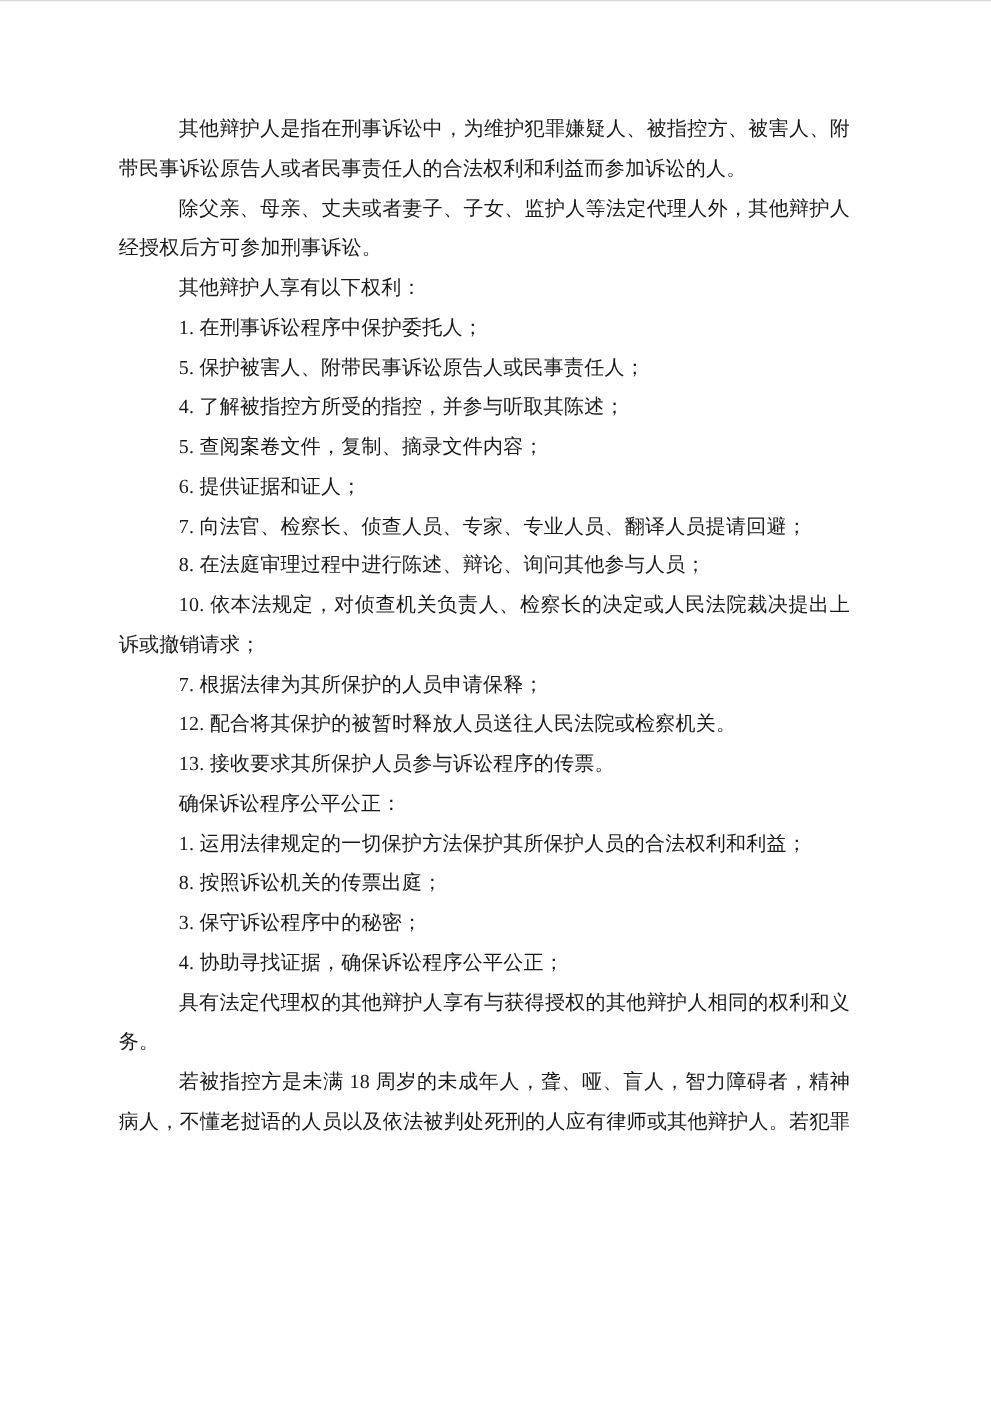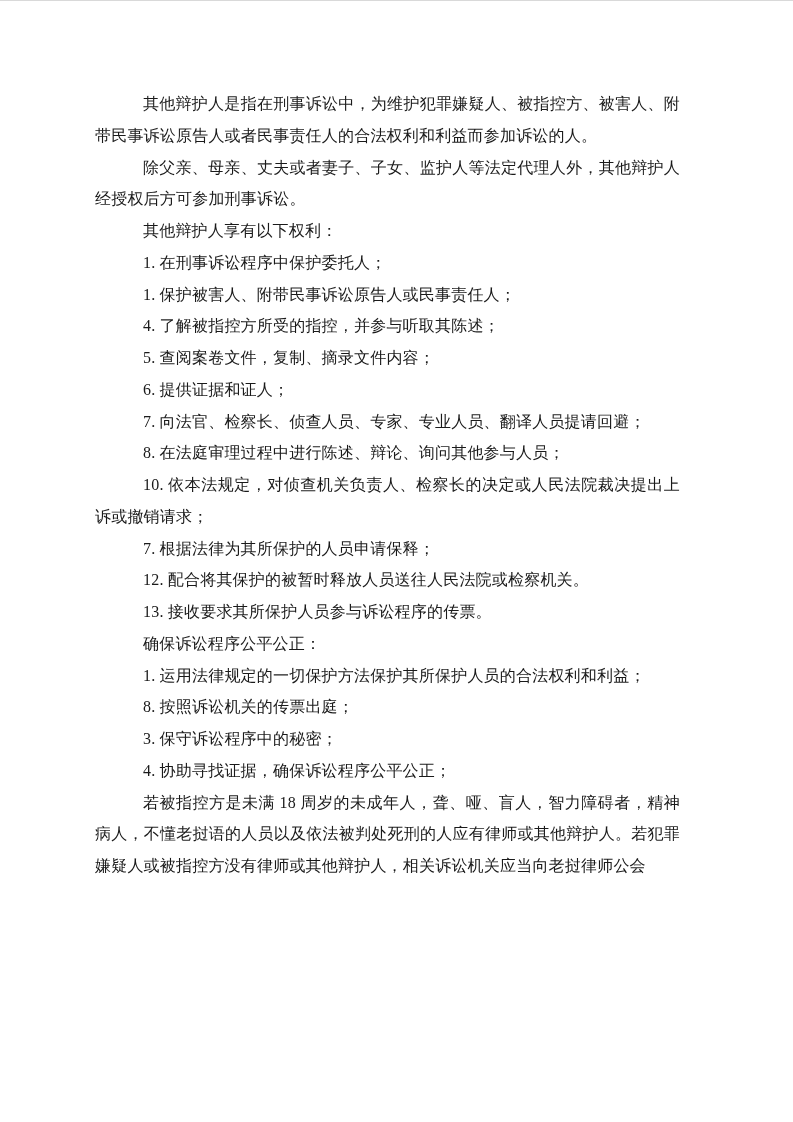--- a/index.html
+++ b/index.html
@@ -50,36 +50,37 @@
 
 <div class="page">
   <div class="body-block">
     <div>
         <p class="para">其他辩护人是指在刑事诉讼中，为维护犯罪嫌疑人、被指控方、被害人、附带民事诉讼原告人或者民事责任人的合法权利和利益而参加诉讼的人。</p>
         <p class="para">除父亲、母亲、丈夫或者妻子、子女、监护人等法定代理人外，其他辩护人经授权后方可参加刑事诉讼。</p>
       </div>
     <p class="para">其他辩护人享有以下权利：</p>
     <div>
         <p class="para">1. 在刑事诉讼程序中保护委托人；</p>
-        <p class="para">1. 保护被害人、附带民事诉讼原告人或民事责任人；</p>
+        <p class="para">5. 保护被害人、附带民事诉讼原告人或民事责任人；</p>
         <p class="para">4. 了解被指控方所受的指控，并参与听取其陈述；</p>
         <p class="para">5. 查阅案卷文件，复制、摘录文件内容；</p>
         <p class="para">6. 提供证据和证人；</p>
         <p class="para">7. 向法官、检察长、侦查人员、专家、专业人员、翻译人员提请回避；</p>
         <p class="para">8. 在法庭审理过程中进行陈述、辩论、询问其他参与人员；</p>
         <p class="para">10. 依本法规定，对侦查机关负责人、检察长的决定或人民法院裁决提出上诉或撤销请求；</p>
         <p class="para">7. 根据法律为其所保护的人员申请保释；</p>
         <p class="para">12. 配合将其保护的被暂时释放人员送往人民法院或检察机关。</p>
         <p class="para">13. 接收要求其所保护人员参与诉讼程序的传票。</p>
       </div>
     <p class="para">确保诉讼程序公平公正：</p>
     <div>
         <p class="para">1. 运用法律规定的一切保护方法保护其所保护人员的合法权利和利益；</p>
         <p class="para">8. 按照诉讼机关的传票出庭；</p>
         <p class="para">3. 保守诉讼程序中的秘密；</p>
         <p class="para">4. 协助寻找证据，确保诉讼程序公平公正；</p>
       </div>
     <div>
+        <p class="para">具有法定代理权的其他辩护人享有与获得授权的其他辩护人相同的权利和义务。</p>
         <p class="para">若被指控方是未满 18 周岁的未成年人，聋、哑、盲人，智力障碍者，精神病人，不懂老挝语的人员以及依法被判处死刑的人应有律师或其他辩护人。若犯罪嫌疑人或被指控方没有律师或其他辩护人，相关诉讼机关应当向老挝律师公会</p>
       </div>
   </div>
   <div class="page-footer">25</div>
 </div>
 
 </body></html>

